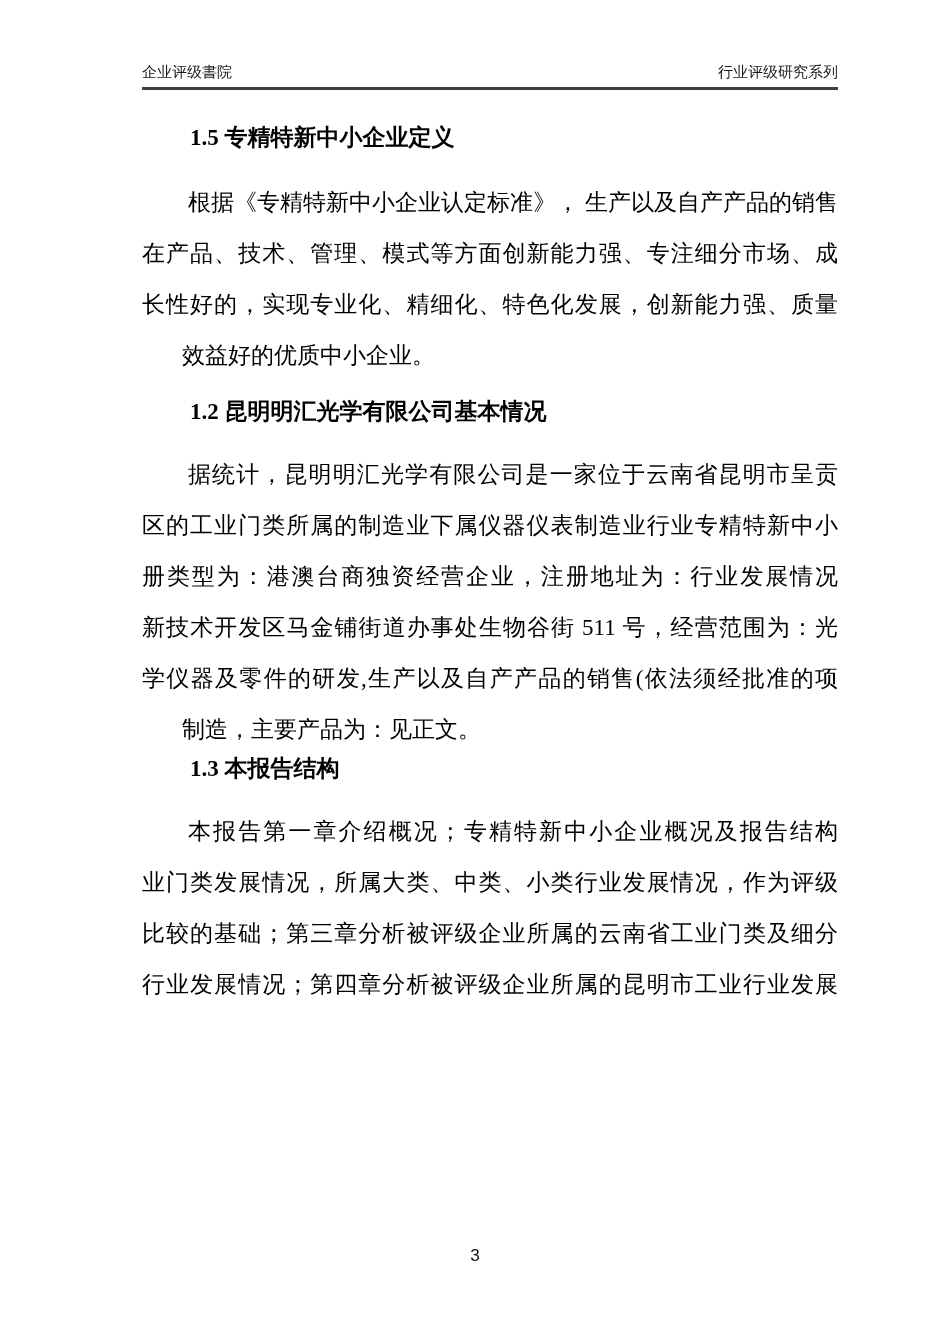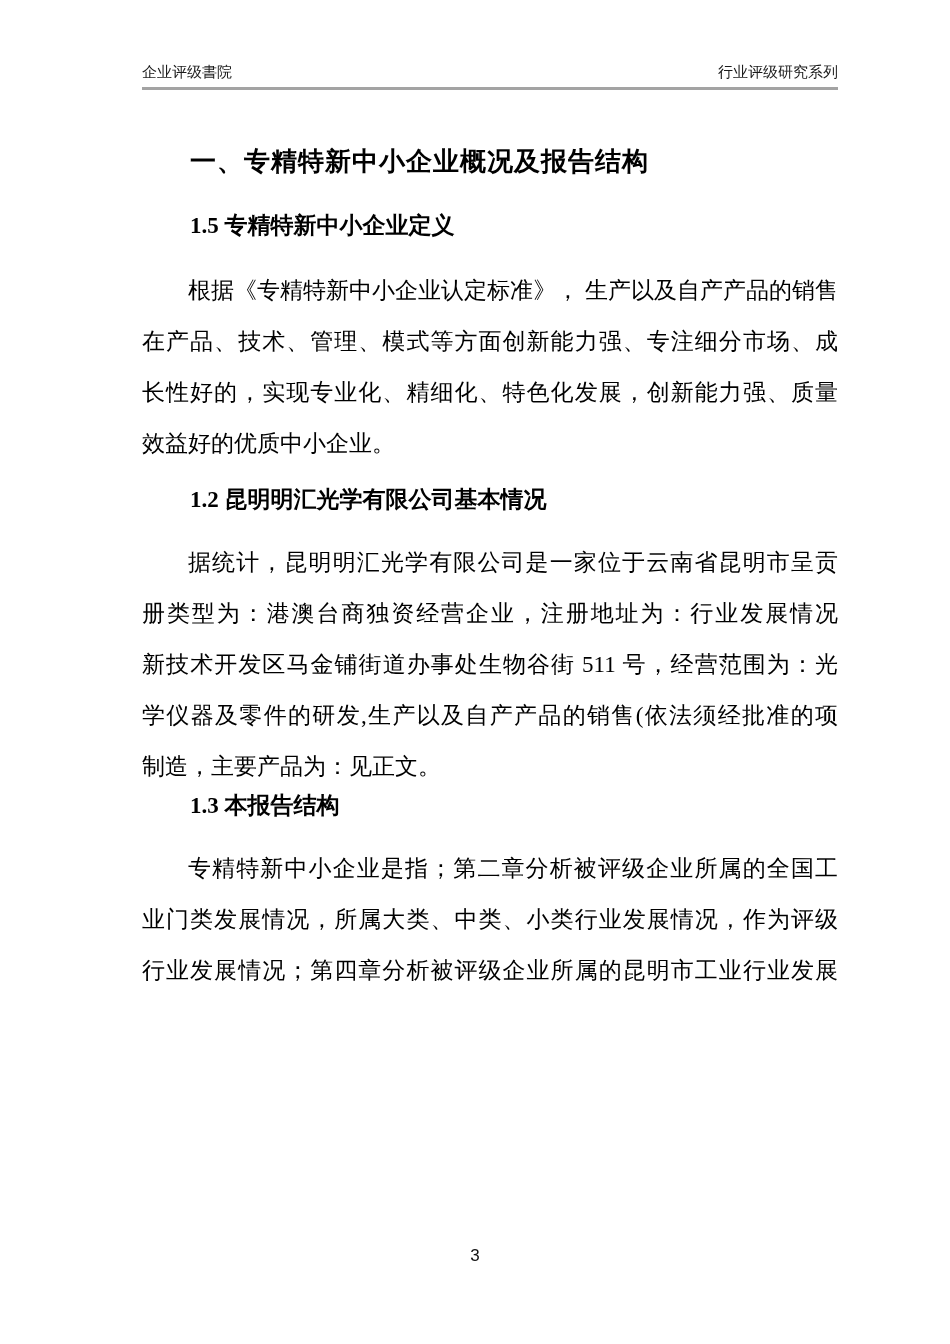--- a/index.html
+++ b/index.html
@@ -17,21 +17,21 @@
     font-family: "Liberation Serif", "DejaVu Serif", serif;
     overflow: hidden;
     box-sizing: border-box;
     padding-left: 142px;
     padding-right: 112px;
   }
   
   .hdr {
     padding-top: 62px;
     padding-bottom: 5px;
-    border-bottom: 3px solid #a3a3a3;
+    border-bottom: 3px solid #404040;
     display: flex;
     justify-content: space-between;
     align-items: flex-end;
     font-family: "Liberation Sans", "DejaVu Sans", sans-serif;
     font-size: 15px;
     line-height: 20px;
     color: #1a1a1a;
   }
   
   .doc-title {
@@ -60,21 +60,21 @@
     font-size: 23px;
     line-height: 51px;
     text-align: justify;
     text-align-last: justify;
     text-justify: inter-character;
     white-space: normal;
     overflow: hidden;
     height: 51px;
   }
   .bline.indent { text-indent: 2em; }
-  .bline.lastline { text-align-last: left; }
+  .bline.lastline { text-align-last: left; margin-left: 40px; }
   
   .footer {
     position: absolute;
     left: 0;
     right: 0;
     bottom: 80px;
     text-align: center;
     font-family: "Liberation Sans", "DejaVu Sans", sans-serif;
     font-size: 17px;
     line-height: 17px;
@@ -84,44 +84,45 @@
 </head>
 <body>
 
 <div class="page">
 
   <div class="hdr">
     <span>企业评级書院</span>
     <span>行业评级研究系列</span>
   </div>
 
-  <div class="doc-title">一、专精特新中小企业概况及报告结构</div>
 
   <div class="sec-heading h11">1.5 专精特新中小企业定义</div>
 
   <div class="para p1">
     <div class="bline indent">根据《专精特新中小企业认定标准》， 生产以及自产产品的销售</div>
     <div class="bline">在产品、技术、管理、模式等方面创新能力强、专注细分市场、成</div>
     <div class="bline">长性好的，实现专业化、精细化、特色化发展，创新能力强、质量</div>
     <div class="bline lastline">效益好的优质中小企业。</div>
   </div>
 
   <div class="sec-heading h12">1.2 昆明明汇光学有限公司基本情况</div>
 
   <div class="para p2">
     <div class="bline indent">据统计，昆明明汇光学有限公司是一家位于云南省昆明市呈贡</div>
+    <div class="bline">区的工业门类所属的制造业下属仪器仪表制造业行业专精特新中小</div>
     <div class="bline">册类型为：港澳台商独资经营企业，注册地址为：行业发展情况</div>
     <div class="bline">新技术开发区马金铺街道办事处生物谷街 511 号，经营范围为：光</div>
     <div class="bline">学仪器及零件的研发,生产以及自产产品的销售(依法须经批准的项</div>
     <div class="bline lastline">制造，主要产品为：见正文。</div>
   </div>
 
   <div class="sec-heading h13">1.3 本报告结构</div>
 
   <div class="para p3">
-    <div class="bline indent">专精特新中小企业是指；第二章分析被评级企业所属的全国工</div>
+    <div class="bline indent">本报告第一章介绍概况；专精特新中小企业概况及报告结构</div>
     <div class="bline">业门类发展情况，所属大类、中类、小类行业发展情况，作为评级</div>
+    <div class="bline">比较的基础；第三章分析被评级企业所属的云南省工业门类及细分</div>
     <div class="bline">行业发展情况；第四章分析被评级企业所属的昆明市工业行业发展</div>
   </div>
 
   <div class="footer">3</div>
 
 </div>
 
 </body></html>

